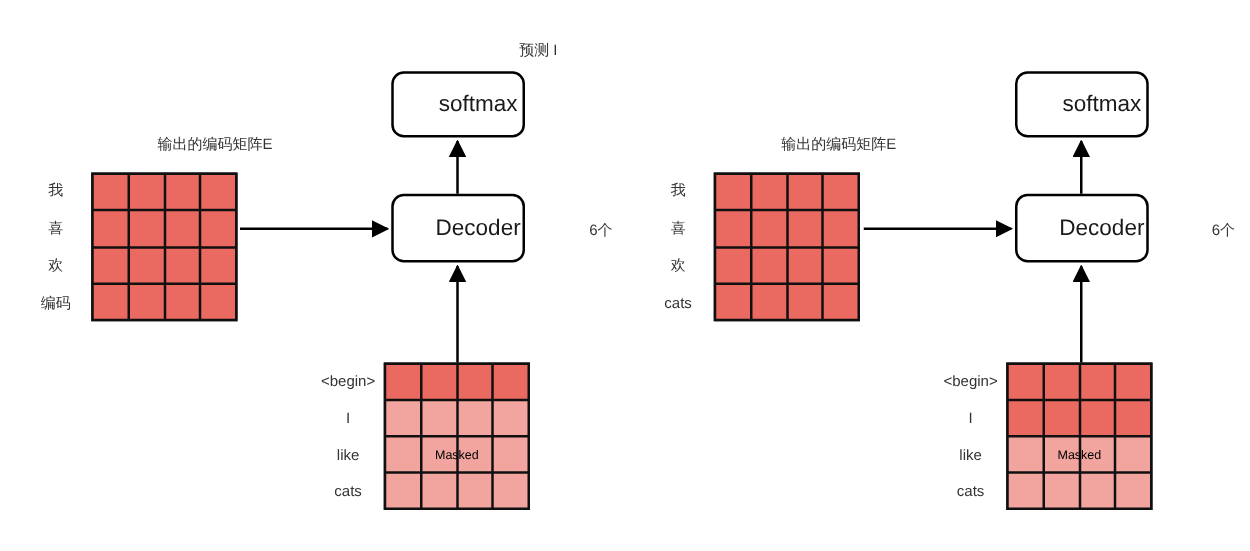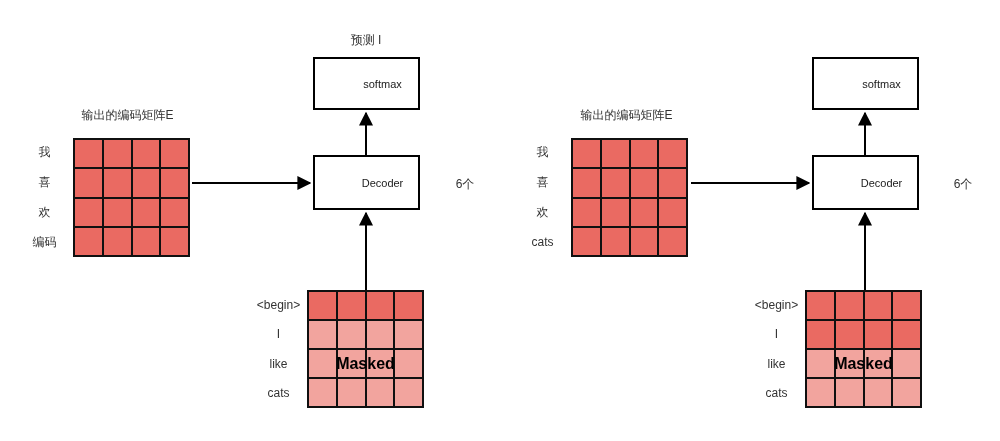--- a/index.html
+++ b/index.html
@@ -1,43 +1,43 @@
 <!DOCTYPE html>
 <html style="--cell-dark: #ea6a62; --cell-light: #f2a49e; --line: #000000; --text: #333333;"><head>
 <meta charset="utf-8">
 <style>
   html,body{margin:0;padding:0;background:#ffffff;}
   .canvas{
     position:relative;width:1000px;height:441px;background:#ffffff;
     font-family:"Liberation Sans","DejaVu Sans",sans-serif;color:#333;overflow:hidden;
   }
-  .txt{position:absolute;font-size:12px;color:#333;text-align:center;white-space:nowrap;}
+  .txt{position:absolute;font-size:12px;color:#333;text-align:right;white-space:nowrap;}
   .box{
-    position:absolute;border:2px solid #000;border-radius:0;background:#fff;
+    position:absolute;border:2px solid #000;border-radius:10px;background:#fff;
     display:flex;align-items:center;justify-content:center;
-    font-size:11px;color:#1a1a1a;box-sizing:border-box;padding-left:32px;
+    font-size:18px;color:#1a1a1a;box-sizing:border-box;padding-left:32px;
   }
   .matrix-wrap{position:absolute;display:flex;}
   .labcol{
     width:57px;display:grid;grid-template-rows:repeat(4,1fr);
     align-items:center;text-align:center;font-size:12px;color:#333;
   }
   .labcol span{white-space:nowrap;}
   .grid{
     box-sizing:border-box;width:117px;background:#101010;border:2px solid #101010;
     display:flex;flex-direction:column;gap:2px;
   }
   .grid.h119{height:119px;} .grid.h118{height:118px;}
   .mrow{flex:1;display:flex;gap:2px;}
   .cell{flex:1;}
   .mrow[data-shade="dark"] .cell{background:var(--cell-dark,#ea6a62);}
   .mrow[data-shade="light"] .cell{background:var(--cell-light,#f2a49e);}
   .masked{
     position:absolute;display:flex;align-items:center;justify-content:center;
-    font-size:16px;font-weight:bold;color:#000;
+    font-size:10px;font-weight:normal;color:#000;
   }
   svg.arrows{position:absolute;left:0;top:0;pointer-events:none;}
 </style>
 </head>
 <body>
 
 <div class="canvas">
 
   <div class="txt" style="left:286px;top:32px;width:160px;">预测 I</div>
 

